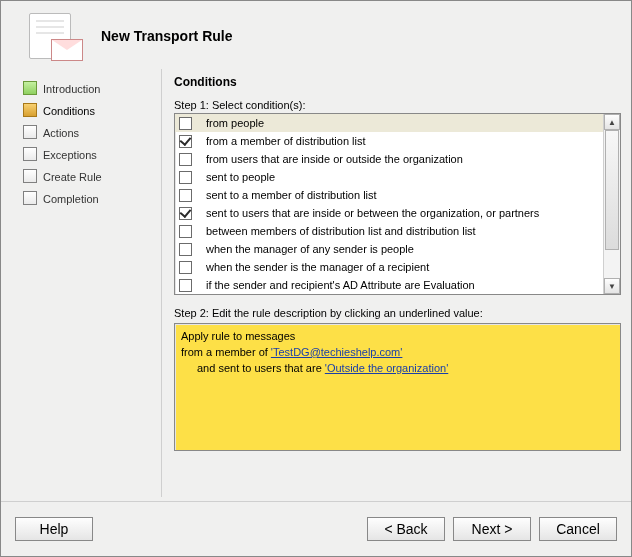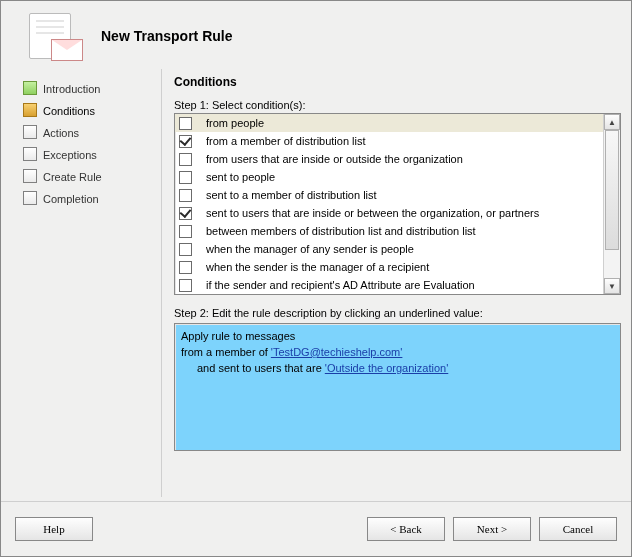--- a/index.html
+++ b/index.html
@@ -22,30 +22,30 @@
 .side-icon.intro{background:linear-gradient(#c4f0a0,#8fd060);border-color:#6a9a3a}
 .side-icon.cond{background:linear-gradient(#f8d070,#d8a030);border-color:#a87818}
 .divider{width:1px;background:#cfcfcf;margin:0 2px 0 0}
 .main{flex:1;padding:6px 0 0 10px;display:flex;flex-direction:column}
 .section-title{font-weight:bold;font-size:12px;margin-bottom:8px}
 .step-label{margin:2px 0 2px 0}
 .list-box{border:1px solid #888;background:#fff;height:180px;position:relative;box-shadow:inset 1px 1px 0 #e5e5e5}
 .list-scroll{position:absolute;left:0;top:0;right:16px;bottom:0;overflow:hidden}
 .cond-row{display:flex;align-items:center;height:18px;padding:0 4px;gap:14px}
 .cond-row.sel{background:#ece9d8}
-.desc-box{border:1px solid #888;background:#7dd3fc;height:118px;margin-top:2px;padding:4px 6px;box-shadow:inset 1px 1px 0 #e5e5e5;line-height:16px}
+.desc-box{border:1px solid #888;background:#fde047;height:118px;margin-top:2px;padding:4px 6px;box-shadow:inset 1px 1px 0 #e5e5e5;line-height:16px}
 .rule-link{color:#1a3ea8;text-decoration:underline;cursor:pointer}
 .scrollbar{position:absolute;right:0;top:0;bottom:0;width:16px;background:#efefef;border-left:1px solid #cfcfcf}
 .sb-btn{height:16px;background:linear-gradient(#fefefe,#e4e4e4);border:1px solid #b0b0b0;box-sizing:border-box;display:flex;align-items:center;justify-content:center;font-size:8px;color:#444}
 .sb-track{position:absolute;left:0;right:0;top:16px;bottom:16px;background:#f3f3f3}
 .sb-thumb{position:absolute;left:1px;right:1px;top:0;height:120px;background:linear-gradient(#f7f7f7,#dcdcdc);border:1px solid #b0b0b0;box-sizing:border-box}
 .sb-bot{position:absolute;bottom:0;left:0;right:0}
 .footer{position:absolute;left:0;right:0;bottom:0;height:54px;border-top:1px solid #cfcfcf;display:flex;align-items:center;padding:0 14px;gap:8px;background:#f0f0ef}
 .footer .spacer{flex:1}
-button.wiz{min-width:78px;height:24px;border:1px solid #888;background:linear-gradient(#fefefe,#e5e5e5);font-family:Liberation Serif, serif;font-size:11px;cursor:pointer}
+button.wiz{min-width:78px;height:24px;border:1px solid #888;background:linear-gradient(#fefefe,#e5e5e5);font-family:Liberation Sans, sans-serif;font-size:14px;cursor:pointer}
 .checkbox{width:13px;height:13px;border:1px solid #6b6b6b;background:#fff;display:inline-block;position:relative;box-sizing:border-box}
 .checkbox.checked:after{content:"";position:absolute;left:2px;top:-1px;width:5px;height:8px;border:solid #2a2a2a;border-width:0 2px 2px 0;transform:rotate(40deg)}
 .indent{margin-left:16px}
 </style>
 </head>
 <body>
 <div class="wizard">
 
   <div class="header">
     <div class="icon-box">

